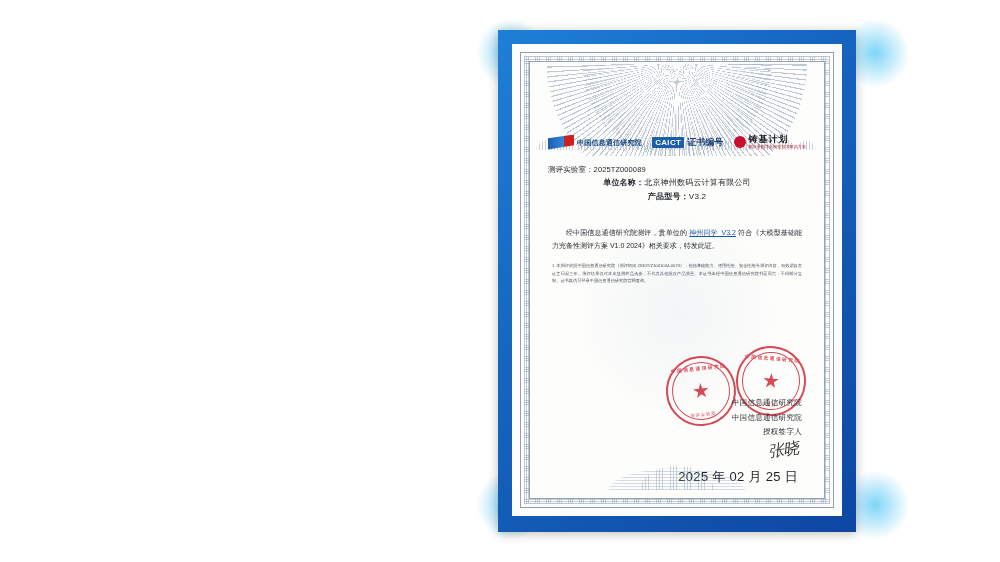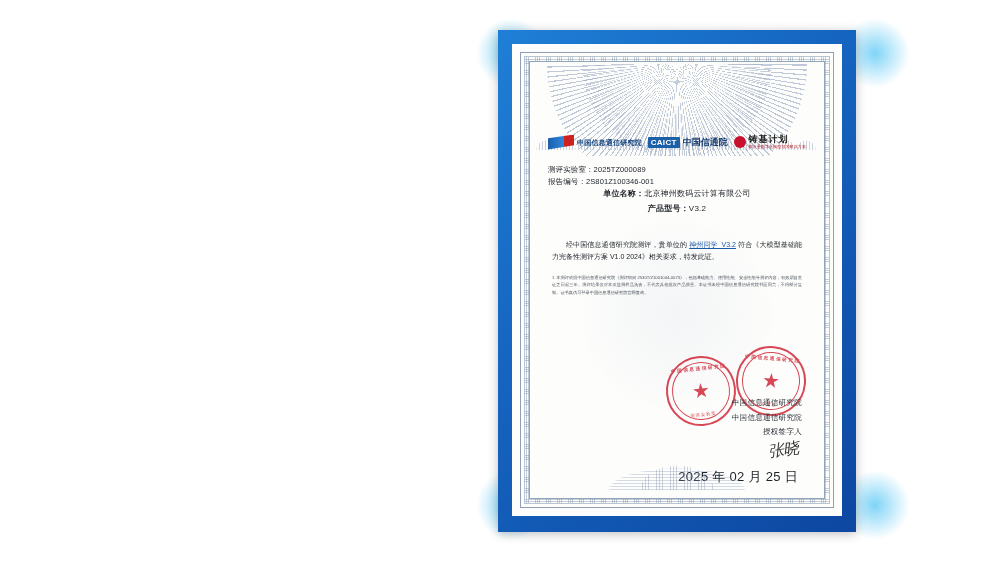--- a/index.html
+++ b/index.html
@@ -424,37 +424,34 @@
 
     <div class="content">
 
       <div class="logo-row">
         <div class="logo-left">
           <div class="logo-mark"></div>
           <div class="logo-left-text">中国信息通信研究院</div>
         </div>
         <div class="logo-mid">
           <span class="caict-badge">CAICT</span>
-          <span class="caict-text">中国信通院</span>
+          <span class="caict-text">证书编号</span>
         </div>
         <div class="logo-right">
           <div class="zhuji-mark"></div>
           <div class="zhuji-col">
             <div class="zhuji-title">铸基计划</div>
             <div class="zhuji-sub">高质量数字化转型技术解决方案</div>
           </div>
         </div>
       </div>
 
       <div class="code-line">
         <span>测评实验室：</span><span>2025TZ000089</span>
       </div>
-      <div class="code-line">
-        <span>报告编号：</span><span>2S801Z100346-001</span>
-      </div>
 
 
       <div class="fields">
         <div class="field-row">
           <span class="field-label">单位名称：</span><span>北京神州数码云计算有限公司</span>
         </div>
         <div class="field-row">
           <span class="field-label">产品型号：</span><span>V3.2</span>
         </div>
       </div>

